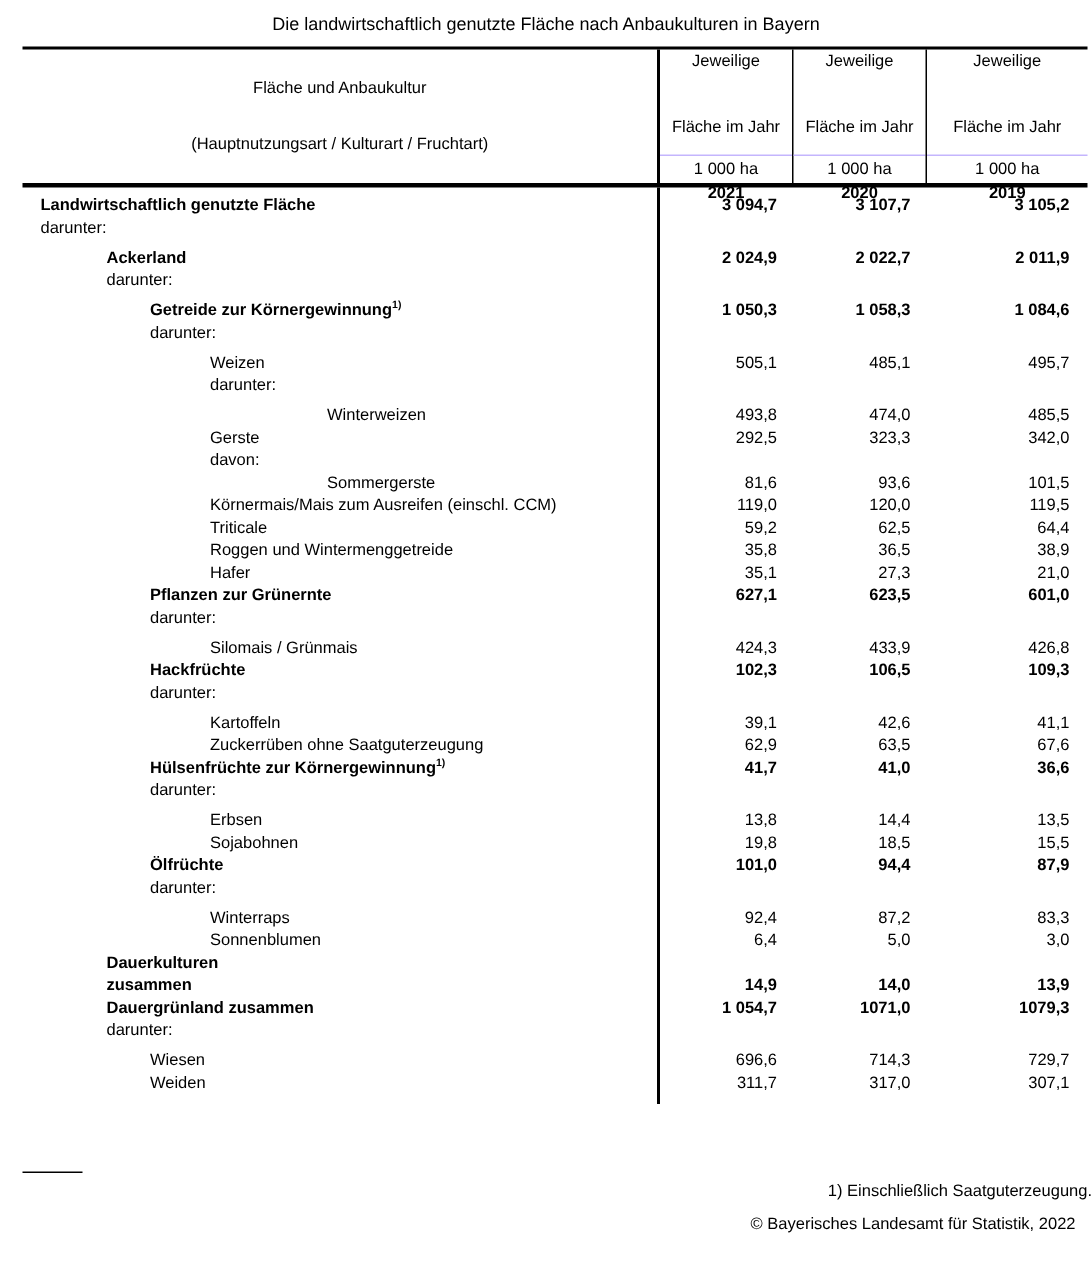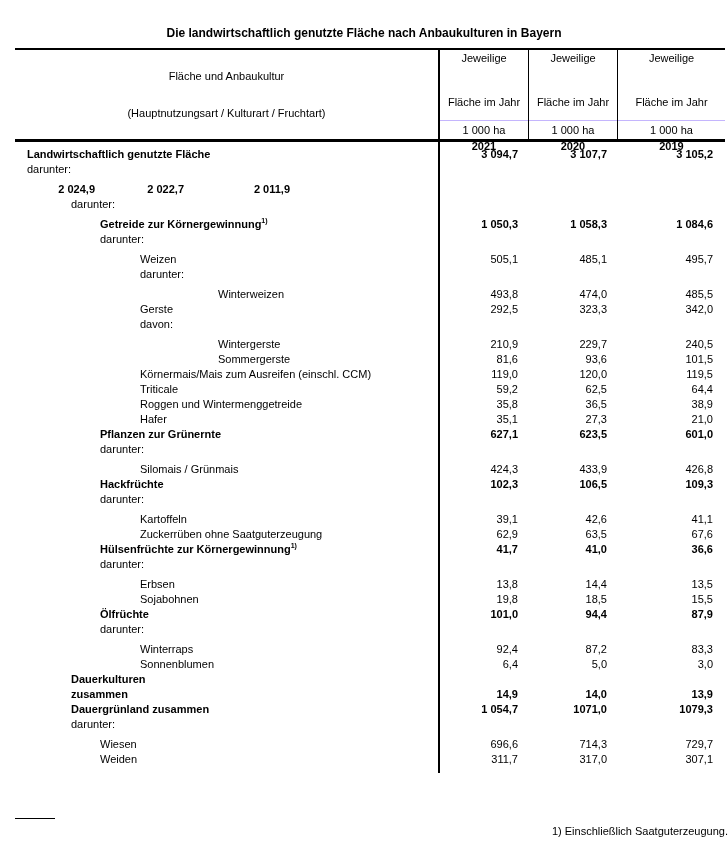--- a/index.html
+++ b/index.html
@@ -4,23 +4,23 @@
 <style>
   * { box-sizing: border-box; margin: 0; padding: 0; }
   html, body { background: #fff; }
   body {
     width: 728px; height: 847px;
     font-family: "Liberation Sans", sans-serif;
     font-size: 11px; color: #000;
     overflow: hidden;
   }
   .title {
-    margin-top: 26px;
+    margin-top: 9px;
     text-align: center;
-    font-weight: bold;
+    font-weight: normal;
     font-size: 12px;
   }
   .table {
     margin: 8px 0 0 15px;
     width: 710px;
     border-top: 2px solid #000;
   }
   .thead {
     display: flex;
     height: 92px;
@@ -124,20 +124,21 @@
         <div class="val v1">3 107,7</div>
         <div class="val v2">3 105,2</div>
       </div>
       <div class="row">
         <div class="lab lvl0">darunter:</div>
         <div class="val v0"></div>
         <div class="val v1"></div>
         <div class="val v2"></div>
       </div>
       <div class="row gap bold">
+        <div class="lab lvl1">Ackerland</div>
         <div class="val v0">2 024,9</div>
         <div class="val v1">2 022,7</div>
         <div class="val v2">2 011,9</div>
       </div>
       <div class="row">
         <div class="lab lvl1">darunter:</div>
         <div class="val v0"></div>
         <div class="val v1"></div>
         <div class="val v2"></div>
       </div>
@@ -175,26 +176,20 @@
         <div class="lab lvl3">Gerste</div>
         <div class="val v0">292,5</div>
         <div class="val v1">323,3</div>
         <div class="val v2">342,0</div>
       </div>
       <div class="row">
         <div class="lab lvl3">davon:</div>
         <div class="val v0"></div>
         <div class="val v1"></div>
         <div class="val v2"></div>
-      </div>
-      <div class="row gap">
-        <div class="lab lvl4">Wintergerste</div>
-        <div class="val v0">210,9</div>
-        <div class="val v1">229,7</div>
-        <div class="val v2">240,5</div>
       </div>
       <div class="row">
         <div class="lab lvl4">Sommergerste</div>
         <div class="val v0">81,6</div>
         <div class="val v1">93,6</div>
         <div class="val v2">101,5</div>
       </div>
       <div class="row">
         <div class="lab lvl3">Körnermais/Mais zum Ausreifen (einschl. CCM)</div>
         <div class="val v0">119,0</div>

